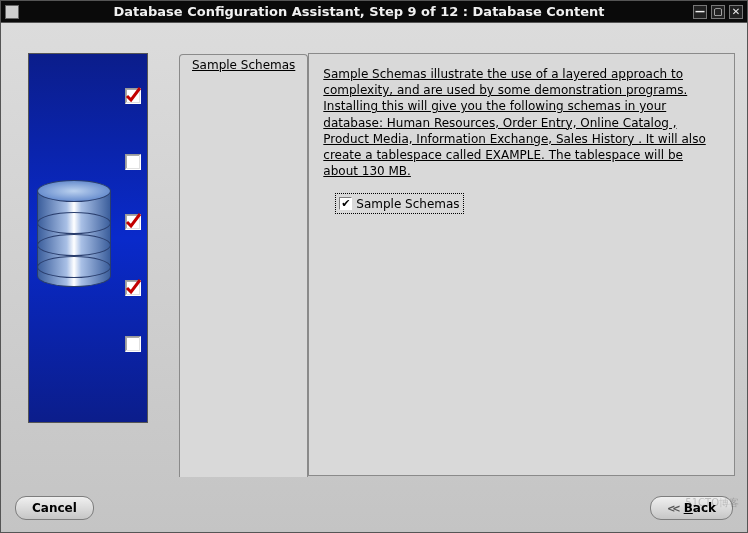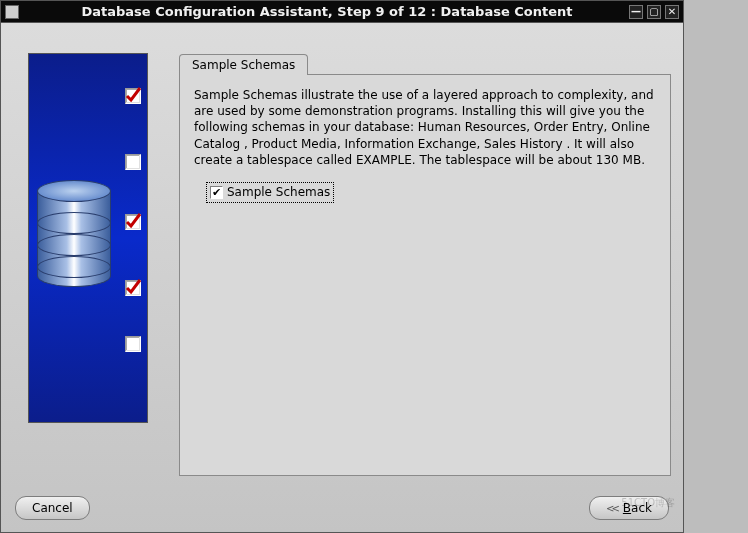--- a/index.html
+++ b/index.html
@@ -4,21 +4,21 @@
 <style>
   * { box-sizing: border-box; }
   body {
     margin: 0;
     background: #bdbdbd;
     font-family: "DejaVu Sans", "Liberation Sans", Arial, sans-serif;
     font-size: 12px;
     color: #000;
   }
   .window {
-    width: 684px;
+    width: 748px;
     height: 533px;
     background: #c8c8c8;
     border: 1px solid #555;
     display: flex;
     flex-direction: column;
   }
   .titlebar {
     height: 22px;
     background: #0a0a0a;
     display: flex;
@@ -103,21 +103,22 @@
     border-left: 1px solid #9a9a9a;
     border-right: 1px solid #fff;
     border-bottom: 1px solid #fff;
     box-shadow: inset -1px -1px 0 #e0e0e0, inset 1px 1px 0 #aaa;
   }
   .prog-check.checked svg { display:block; }
   .prog-check svg { display:none; position:absolute; top:-2px; left:-1px; }
   .main-panel {
     flex: 1;
     display: flex;
-    flex-direction: column;
+    flex-direction: row;
+    text-decoration: underline;
   }
   .tab-row { display: flex; }
   .tab {
     padding: 3px 12px 3px 12px;
     font-size: 12px;
     border: 1px solid #8a8a8a;
     border-bottom: none;
     background: #b3b3b3;
     border-radius: 4px 4px 0 0;
     position: relative;
@@ -175,20 +176,21 @@
     background: linear-gradient(#f0f0f0, #c6c6c6);
     border: 1px solid #7d7d7d;
     border-radius: 11px;
     font-size: 12px;
     display: inline-flex;
     align-items: center;
     justify-content: center;
     gap: 6px;
     cursor: default;
     color: #000;
+    font-weight: bold;
   }
   .btn .mnemonic { text-decoration: underline; }
   .arr { font-size: 10px; color: #555; }
   .arr.dbl { letter-spacing: -3px; }
   .watermark { position:absolute; right:8px; bottom:22px; font-size:10px; color:rgba(0,0,0,0.2); pointer-events:none;}
 </style>
 </head>
 <body>
 
 <div class="window">

